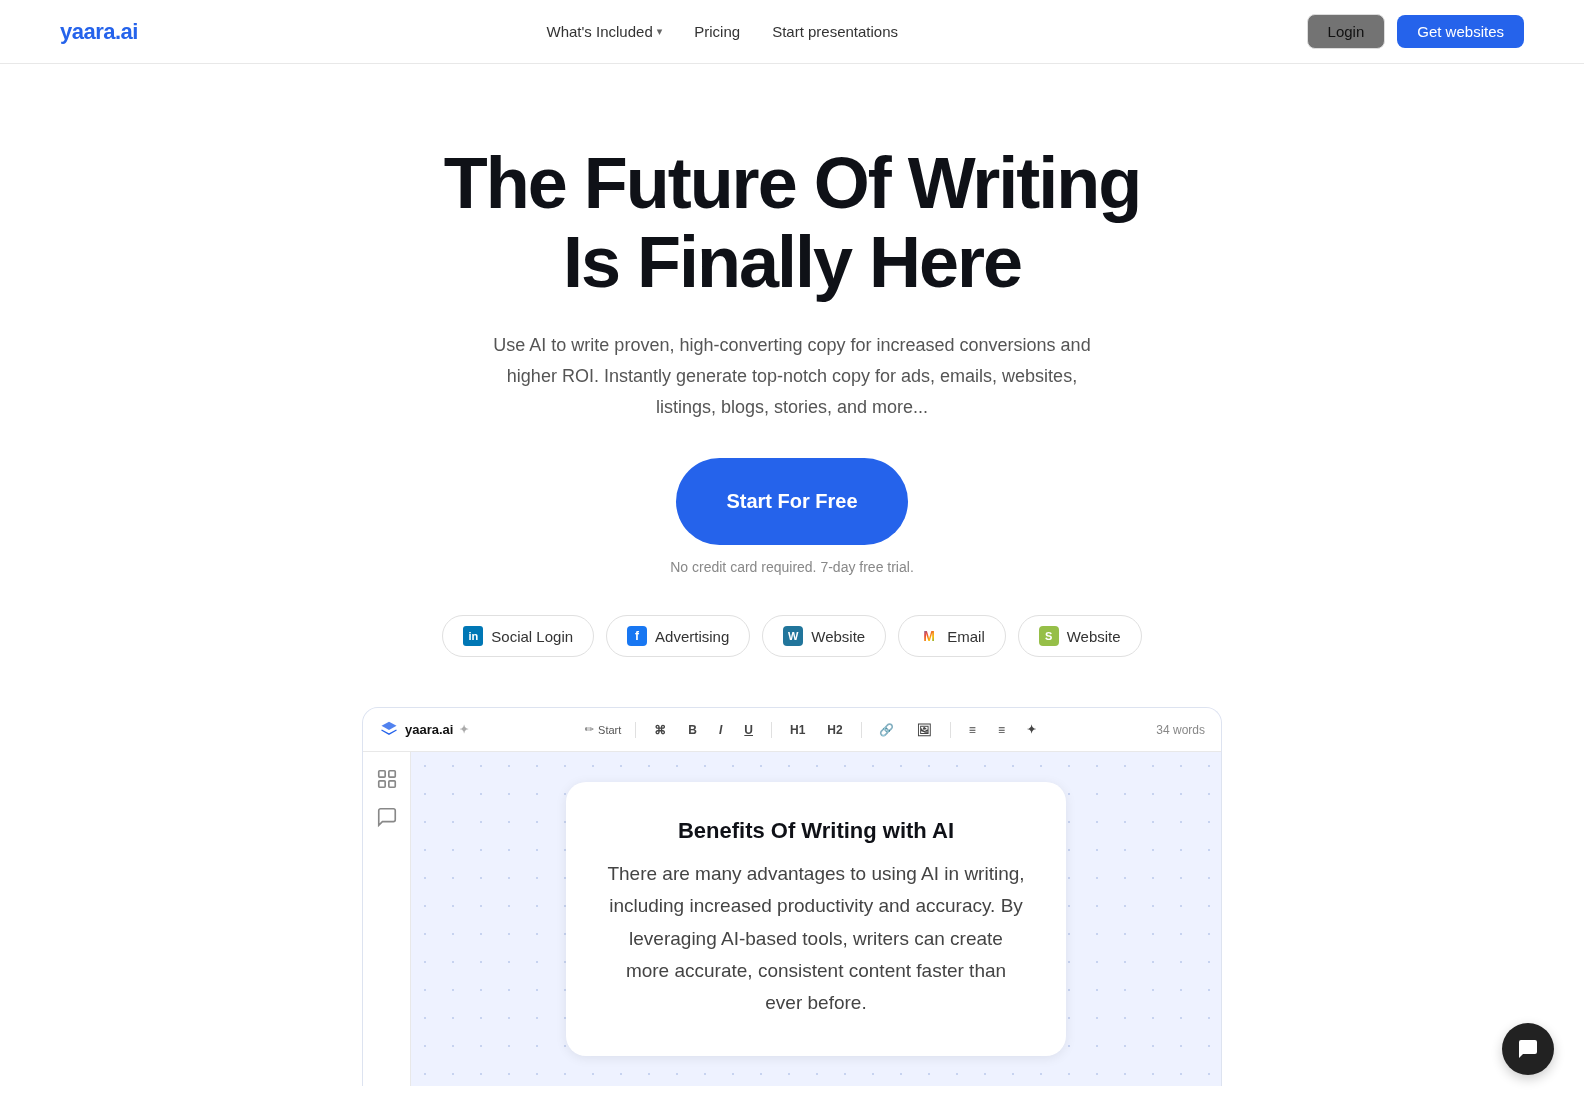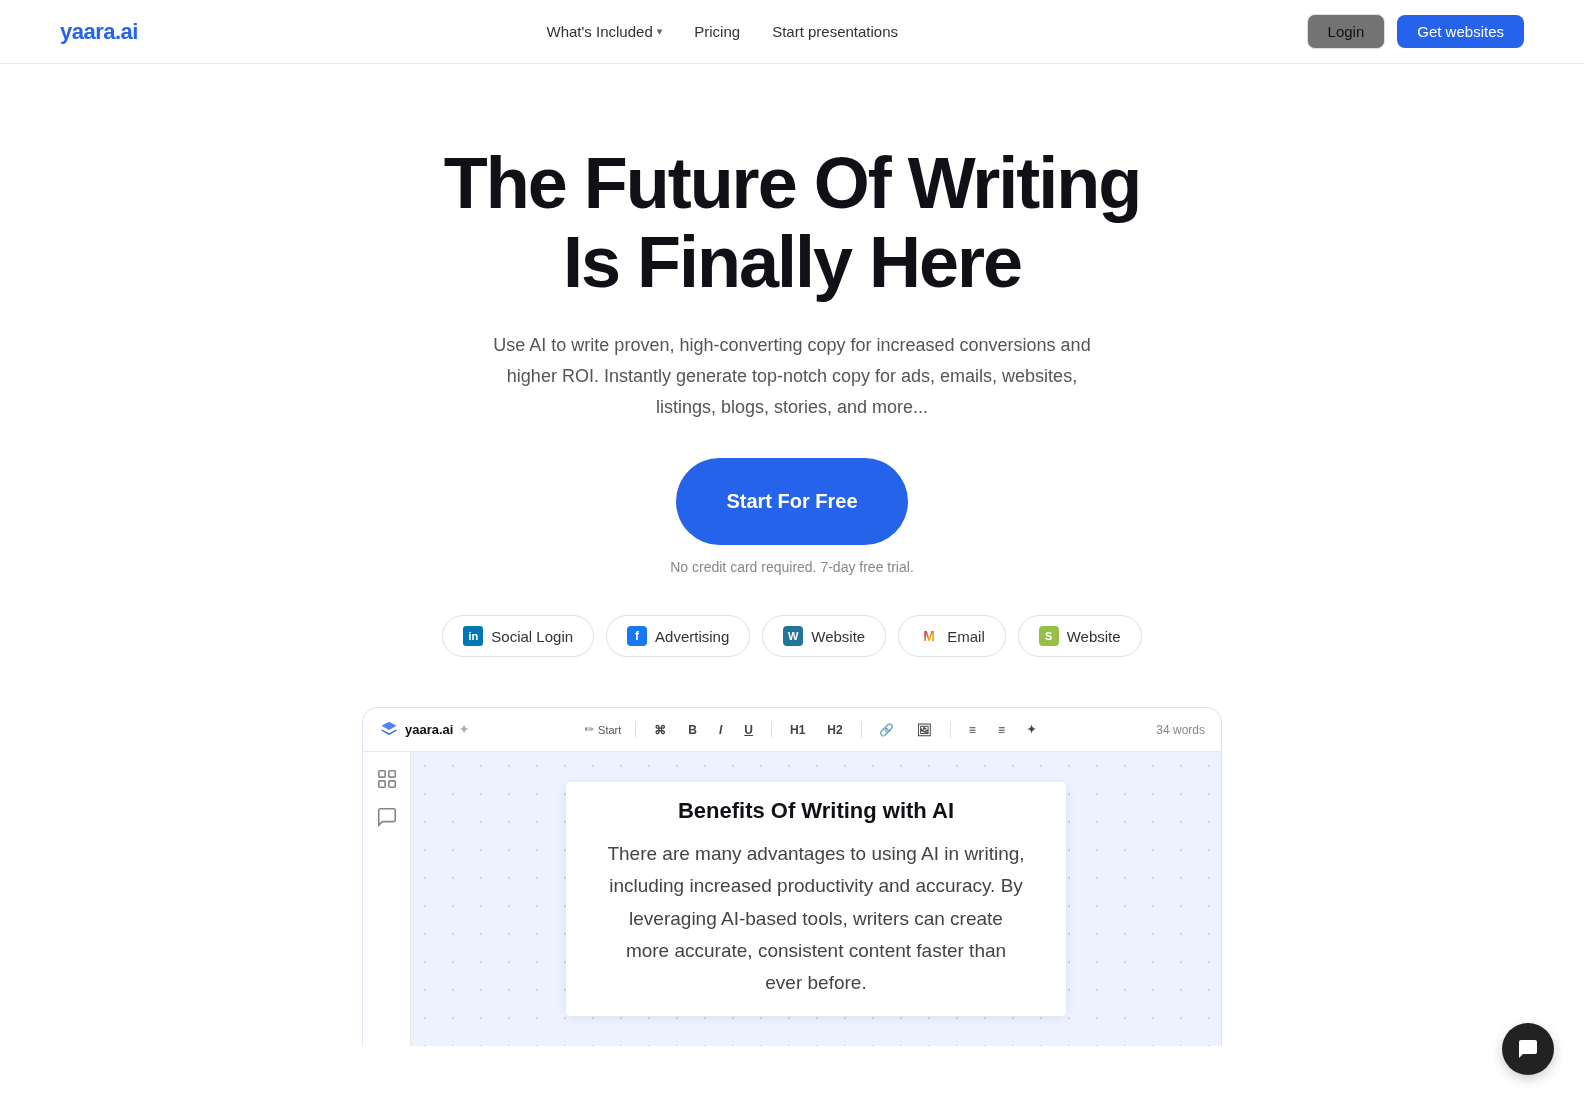--- a/index.html
+++ b/index.html
@@ -90,21 +90,21 @@
     .sidebar-icon svg { width: 100%; height: 100%; }
 
     .app-content {
       flex: 1; background: linear-gradient(160deg, #eef2ff 0%, #f5f0ff 100%);
       display: flex; align-items: flex-start; justify-content: center; padding: 30px;
       background-image: radial-gradient(circle, #c7d3f0 1px, transparent 1px);
       background-size: 28px 28px;
       background-color: #eef2ff;
     }
     .doc-card {
-      background: #fff; border-radius: 4px; padding: 16px 40px;
+      background: #fff; border-radius: 20px; padding: 36px 40px;
       max-width: 500px; width: 100%; box-shadow: 0 2px 12px rgba(0,0,0,0.08);
     }
     .doc-title { font-size: 22px; font-weight: 700; color: #0f1117; margin-bottom: 14px; }
     .doc-body { font-size: 19px; color: #444; line-height: 1.7; }
 
     
     .chat-bubble {
       position: fixed; bottom: 30px; right: 30px;
       width: 52px; height: 52px; background: #222; border-radius: 50%;
       display: flex; align-items: center; justify-content: center; cursor: pointer;

